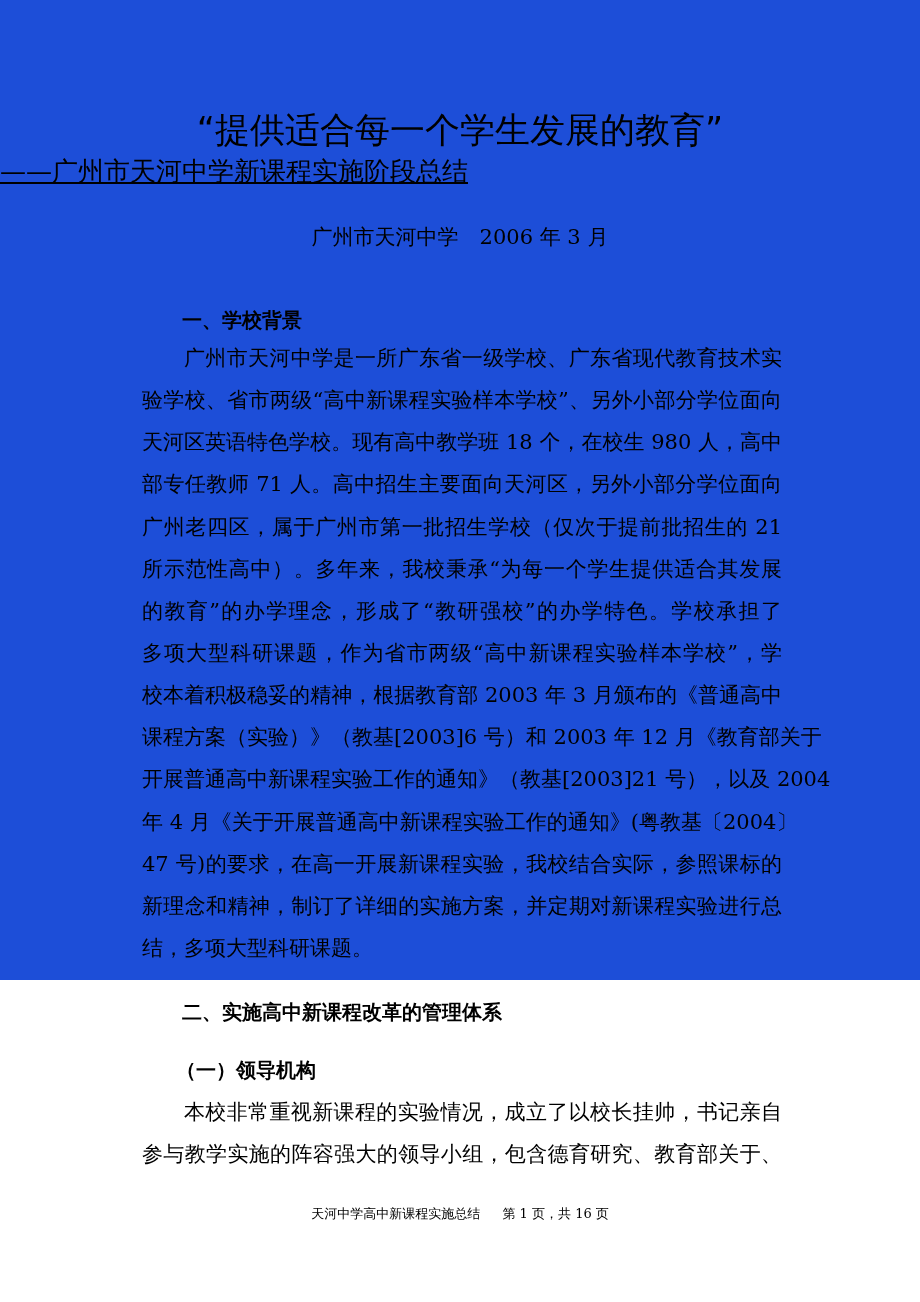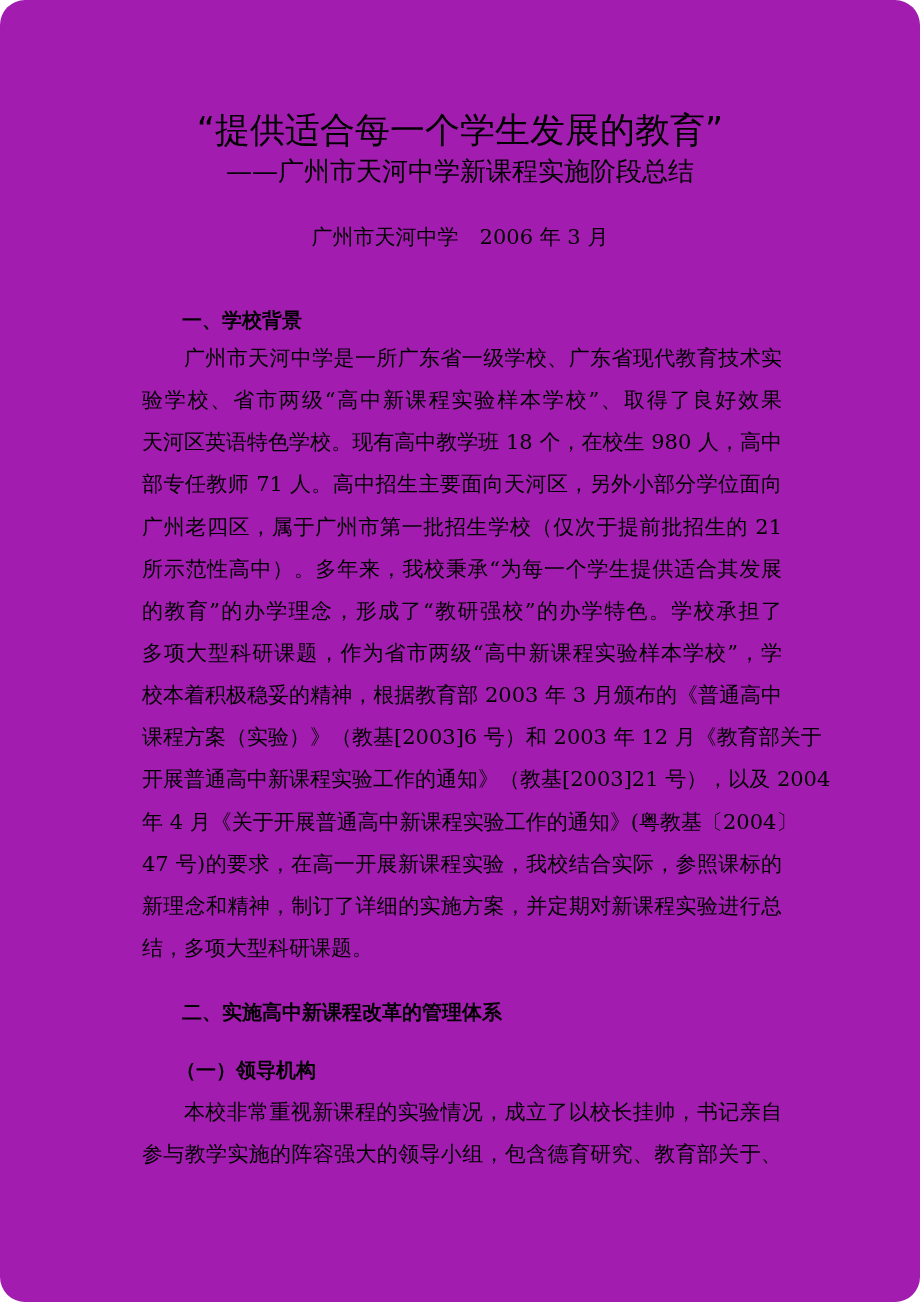--- a/index.html
+++ b/index.html
@@ -1,22 +1,22 @@
 <!DOCTYPE html>
 <html><head>
 <meta charset="utf-8">
 <style>
   html, body { margin: 0; padding: 0; background: #ffffff; }
   body { width: 920px; height: 1302px; position: relative; overflow: hidden;
          font-family: "DejaVu Serif", "Liberation Serif", serif; color: #000; }
-  .page { position: absolute; left: 0; top: 0; width: 920px; height: 1302px; background: #a21caf; border-radius: 25px; }
+  .page { position: absolute; left: 0; top: 0; width: 920px; height: 980px; background: #1d4ed8; }
   .title { position: absolute; left: 0; width: 920px; top: 108px; text-align: center;
            font-family: "DejaVu Sans", "Liberation Sans", sans-serif; font-size: 35px; line-height: 44px; letter-spacing: 0px; }
-  .subtitle { position: absolute; left: 0; width: 920px; top: 154px; text-align: center;
-              font-size: 26px; line-height: 34px; }
+  .subtitle { position: absolute; left: 0; width: 920px; top: 154px; 
+              font-size: 26px; line-height: 34px; text-decoration: underline; }
   .byline { position: absolute; left: 0; width: 920px; top: 222px; text-align: center;
             font-size: 21px; line-height: 30px; }
   .heading { position: absolute; left: 182px; font-family: "DejaVu Sans", "Liberation Sans", sans-serif;
              font-weight: bold; font-size: 20px; line-height: 28px; }
   .line { position: absolute; left: 142px; width: 640px; font-size: 21px; line-height: 30px;
           white-space: nowrap; text-align: justify; text-align-last: justify; }
   .line.first { left: 184px; width: 598px; }
   .line.last { text-align-last: left; }
   .footer { position: absolute; left: 0; width: 920px; top: 1204px; text-align: center;
             font-size: 13px; line-height: 20px; }
@@ -27,21 +27,21 @@
 <div class="page">
 
   <div class="title">“提供适合每一个学生发展的教育”</div>
   <div class="subtitle">——广州市天河中学新课程实施阶段总结</div>
   <div class="byline">广州市天河中学　2006 年 3 月</div>
 
   <div class="heading" style="top:306px;">一、学校背景</div>
 
   <div>
     <div class="line first" style="top:343px;">广州市天河中学是一所广东省一级学校、广东省现代教育技术实</div>
-    <div class="line" style="top:385px;">验学校、省市两级“高中新课程实验样本学校”、取得了良好效果</div>
+    <div class="line" style="top:385px;">验学校、省市两级“高中新课程实验样本学校”、另外小部分学位面向</div>
     <div class="line" style="top:427px;">天河区英语特色学校。现有高中教学班 18 个，在校生 980 人，高中</div>
     <div class="line" style="top:469px;">部专任教师 71 人。高中招生主要面向天河区，另外小部分学位面向</div>
     <div class="line" style="top:512px;">广州老四区，属于广州市第一批招生学校（仅次于提前批招生的 21</div>
     <div class="line" style="top:554px;">所示范性高中）。多年来，我校秉承“为每一个学生提供适合其发展</div>
     <div class="line" style="top:596px;">的教育”的办学理念，形成了“教研强校”的办学特色。学校承担了</div>
     <div class="line" style="top:638px;">多项大型科研课题，作为省市两级“高中新课程实验样本学校”，学</div>
     <div class="line" style="top:680px;">校本着积极稳妥的精神，根据教育部 2003 年 3 月颁布的《普通高中</div>
     <div class="line" style="top:722px;">课程方案（实验）》（教基[2003]6 号）和 2003 年 12 月《教育部关于</div>
     <div class="line" style="top:764px;">开展普通高中新课程实验工作的通知》（教基[2003]21 号），以及 2004</div>
     <div class="line" style="top:807px;">年 4 月《关于开展普通高中新课程实验工作的通知》(粤教基〔2004〕</div>
@@ -51,14 +51,19 @@
   </div>
 
   <div class="heading" style="top:998px;">二、实施高中新课程改革的管理体系</div>
   <div class="heading" style="top:1056px; left:176px;">（一）领导机构</div>
 
   <div>
     <div class="line first" style="top:1097px;">本校非常重视新课程的实验情况，成立了以校长挂帅，书记亲自</div>
     <div class="line" style="top:1139px;">参与教学实施的阵容强大的领导小组，包含德育研究、教育部关于、</div>
   </div>
 
+  <div class="footer">
+    <span>天河中学高中新课程实施总结</span>
+    <span style="display:inline-block;width:14px;"></span>
+    <span>第 1 页，共 16 页</span>
+  </div>
 
 </div>
 
 </body></html>

